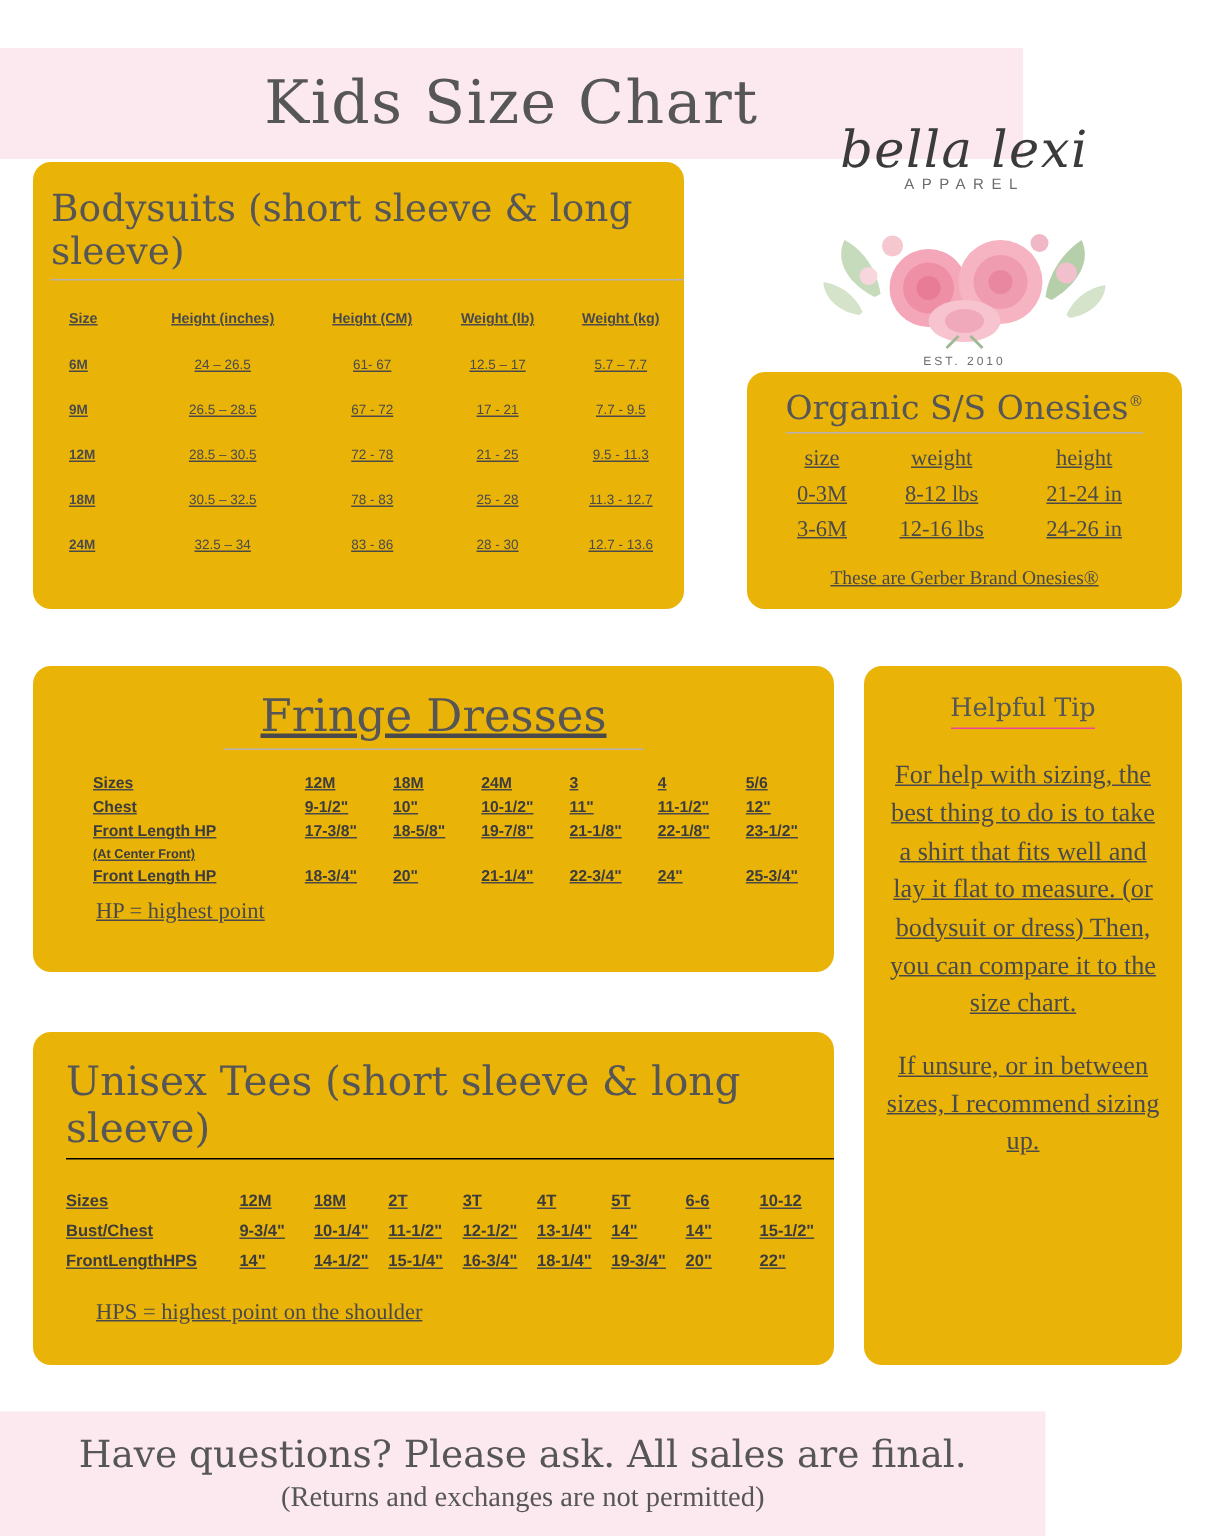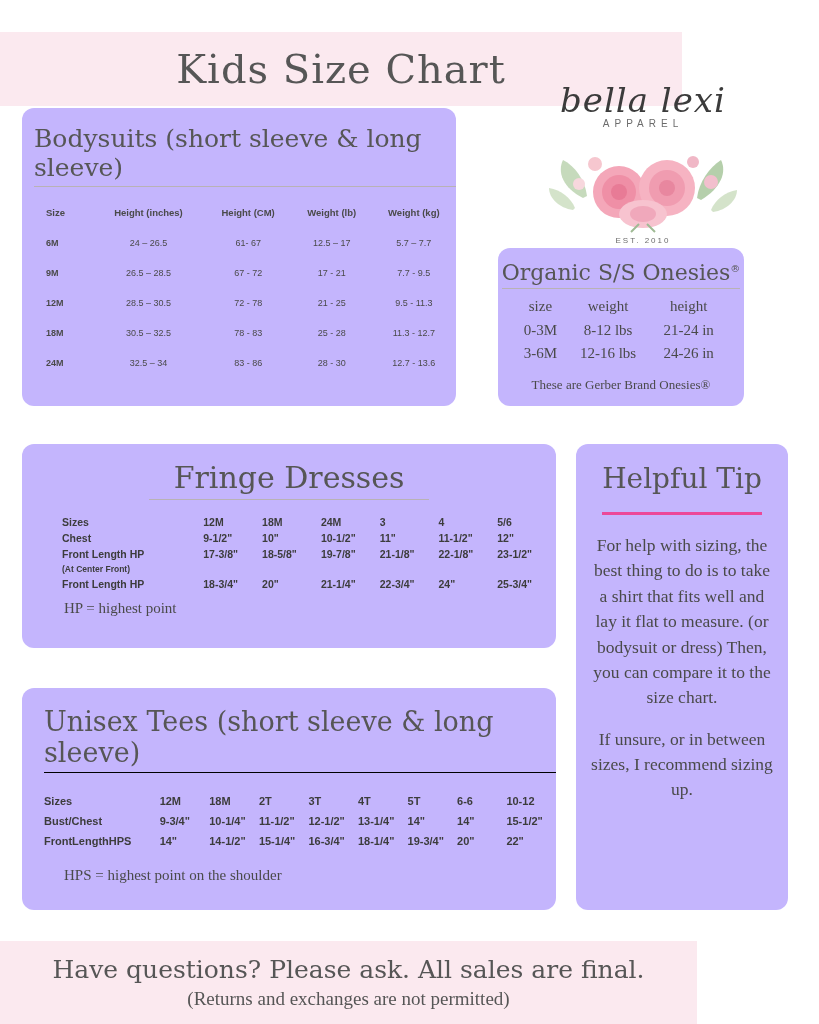--- a/index.html
+++ b/index.html
@@ -56,22 +56,23 @@
   }
   .footer-line2 {
     font-family: "Liberation Serif", serif;
     font-size: 19px;
     color: #565656;
   }
 
   
   .panel {
     position: absolute;
-    background: #c4b5fd;
+    background: #eab308;
     border-radius: 12px;
+    text-decoration: underline;
   }
 
   
   #bodysuits {
     left: 22px; top: 108px;
     width: 434px; height: 298px;
   }
   .panel-title {
     font-family: "DejaVu Serif", serif;
     color: #565656;
@@ -147,21 +148,21 @@
   .flower {
     position: absolute;
     left: 50%;
     transform: translateX(-50%);
     top: 48px;
   }
 
   
   #organic {
     left: 498px; top: 248px;
-    width: 246px; height: 158px;
+    width: 290px; height: 158px;
     text-align: center;
   }
   #organic .panel-title {
     font-size: 22px;
     margin: 12px 0 0 0;
     display: inline-block;
     border-bottom: 1px solid #b9b2b5;
     padding-bottom: 3px;
   }
   #organic .reg {
@@ -277,25 +278,25 @@
     margin: 16px 0 0 42px;
   }
 
   
   #tip {
     left: 576px; top: 444px;
     width: 212px; height: 466px;
     text-align: center;
   }
   #tip .panel-title {
-    font-size: 28px;
+    font-size: 17px;
     margin-top: 18px;
     display: inline-block;
-    border-bottom: 3px solid #ec4899;
-    padding-bottom: 17px;
+    border-bottom: 1px solid #ec4899;
+    padding-bottom: 3px;
   }
   #tip p {
     font-family: "Liberation Serif", serif;
     font-size: 17.5px;
     line-height: 1.45;
     color: #4a4a4a;
     margin: 18px 14px 0 14px;
   }
   #tip p.second {
     margin-top: 16px;

